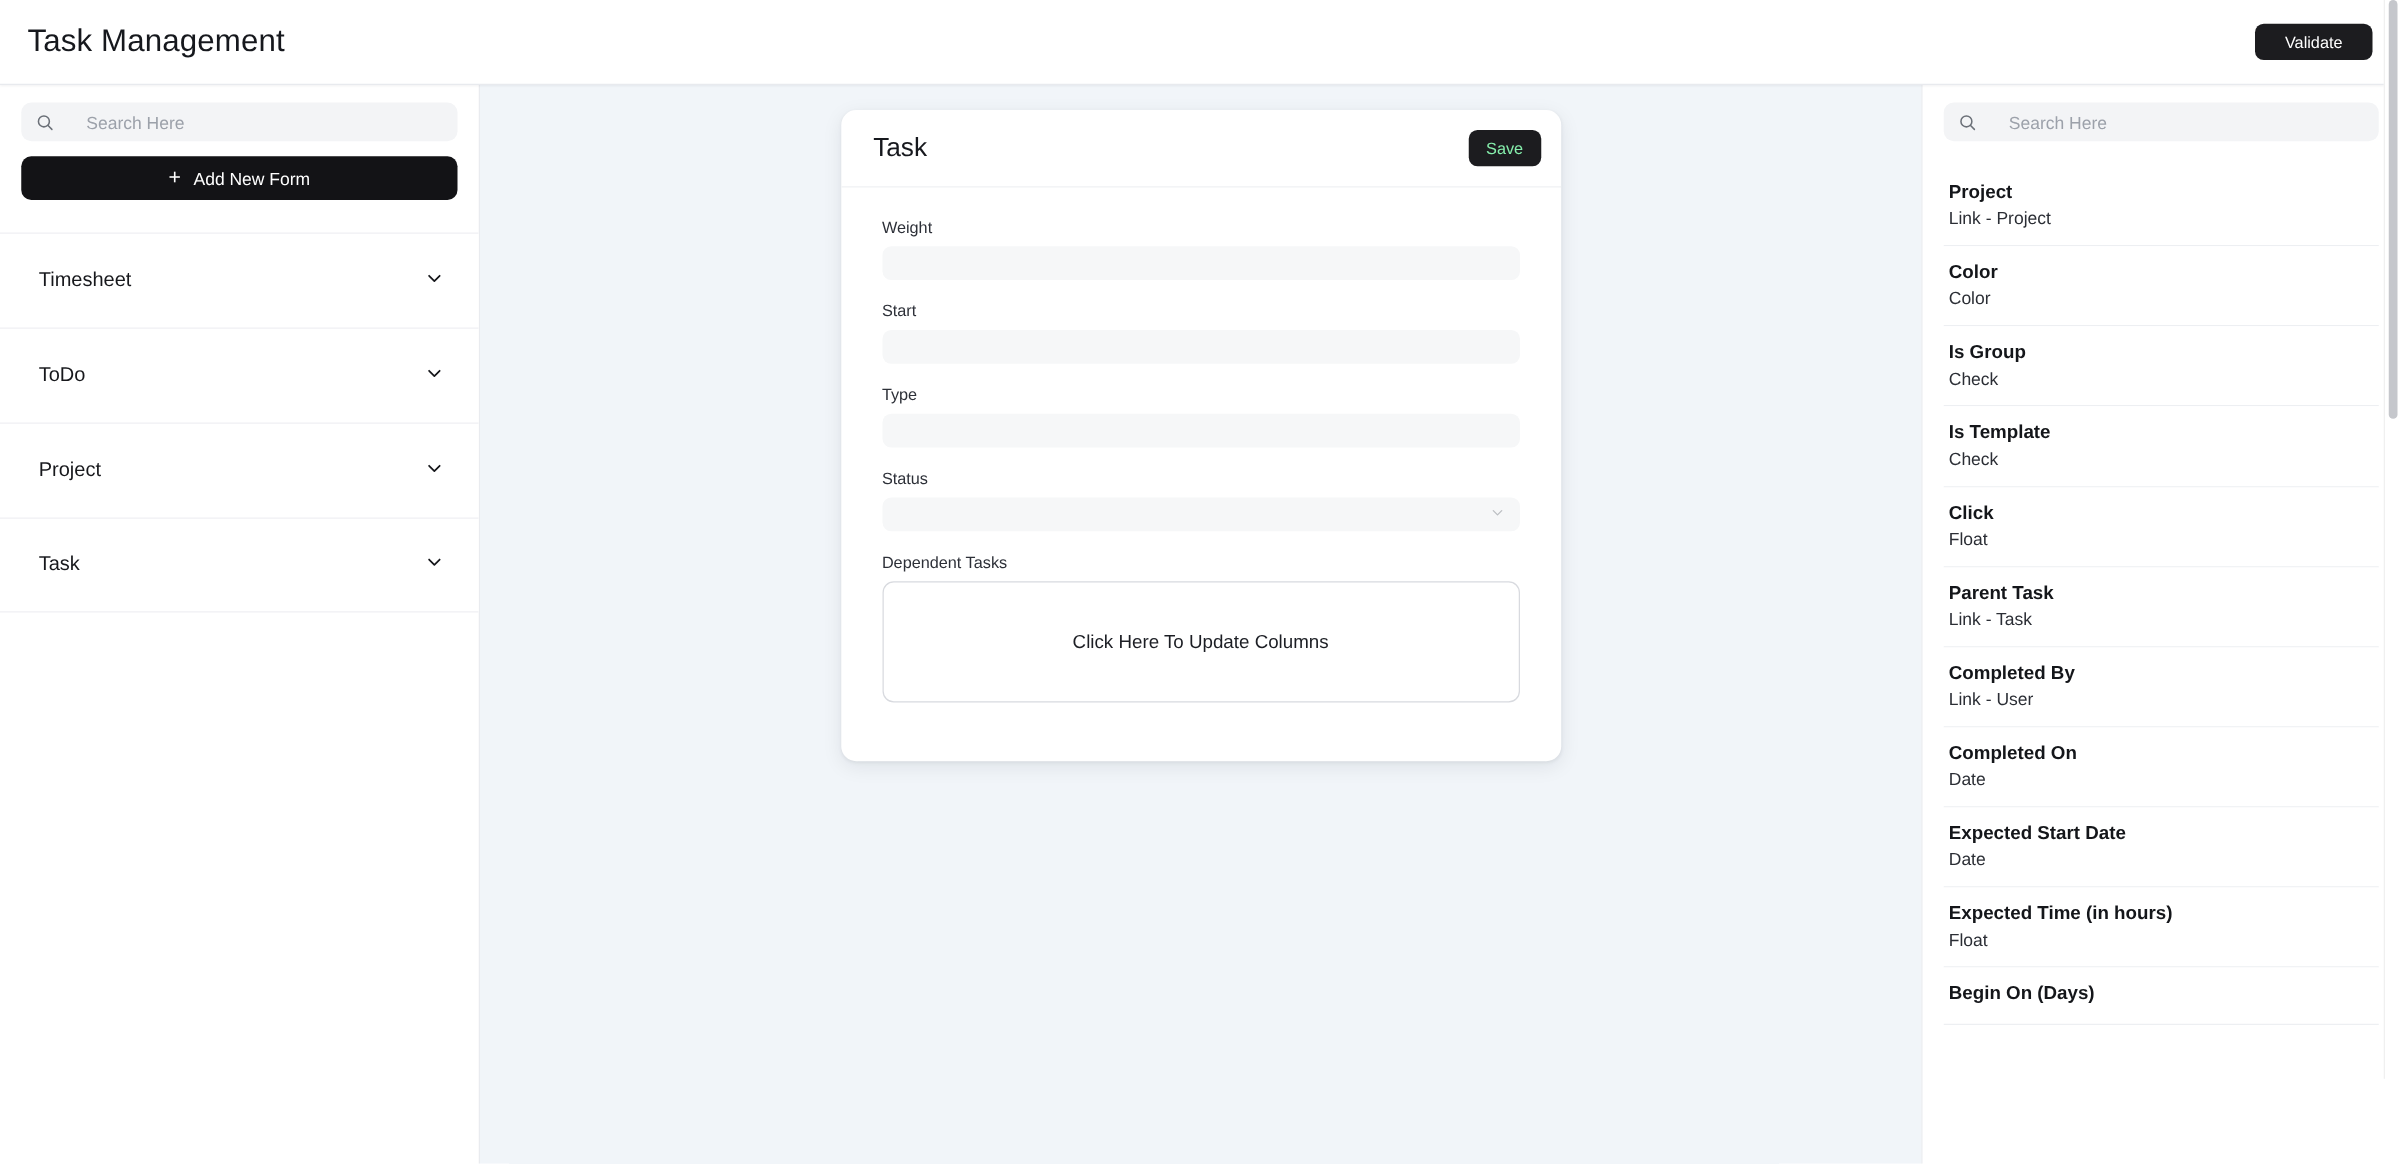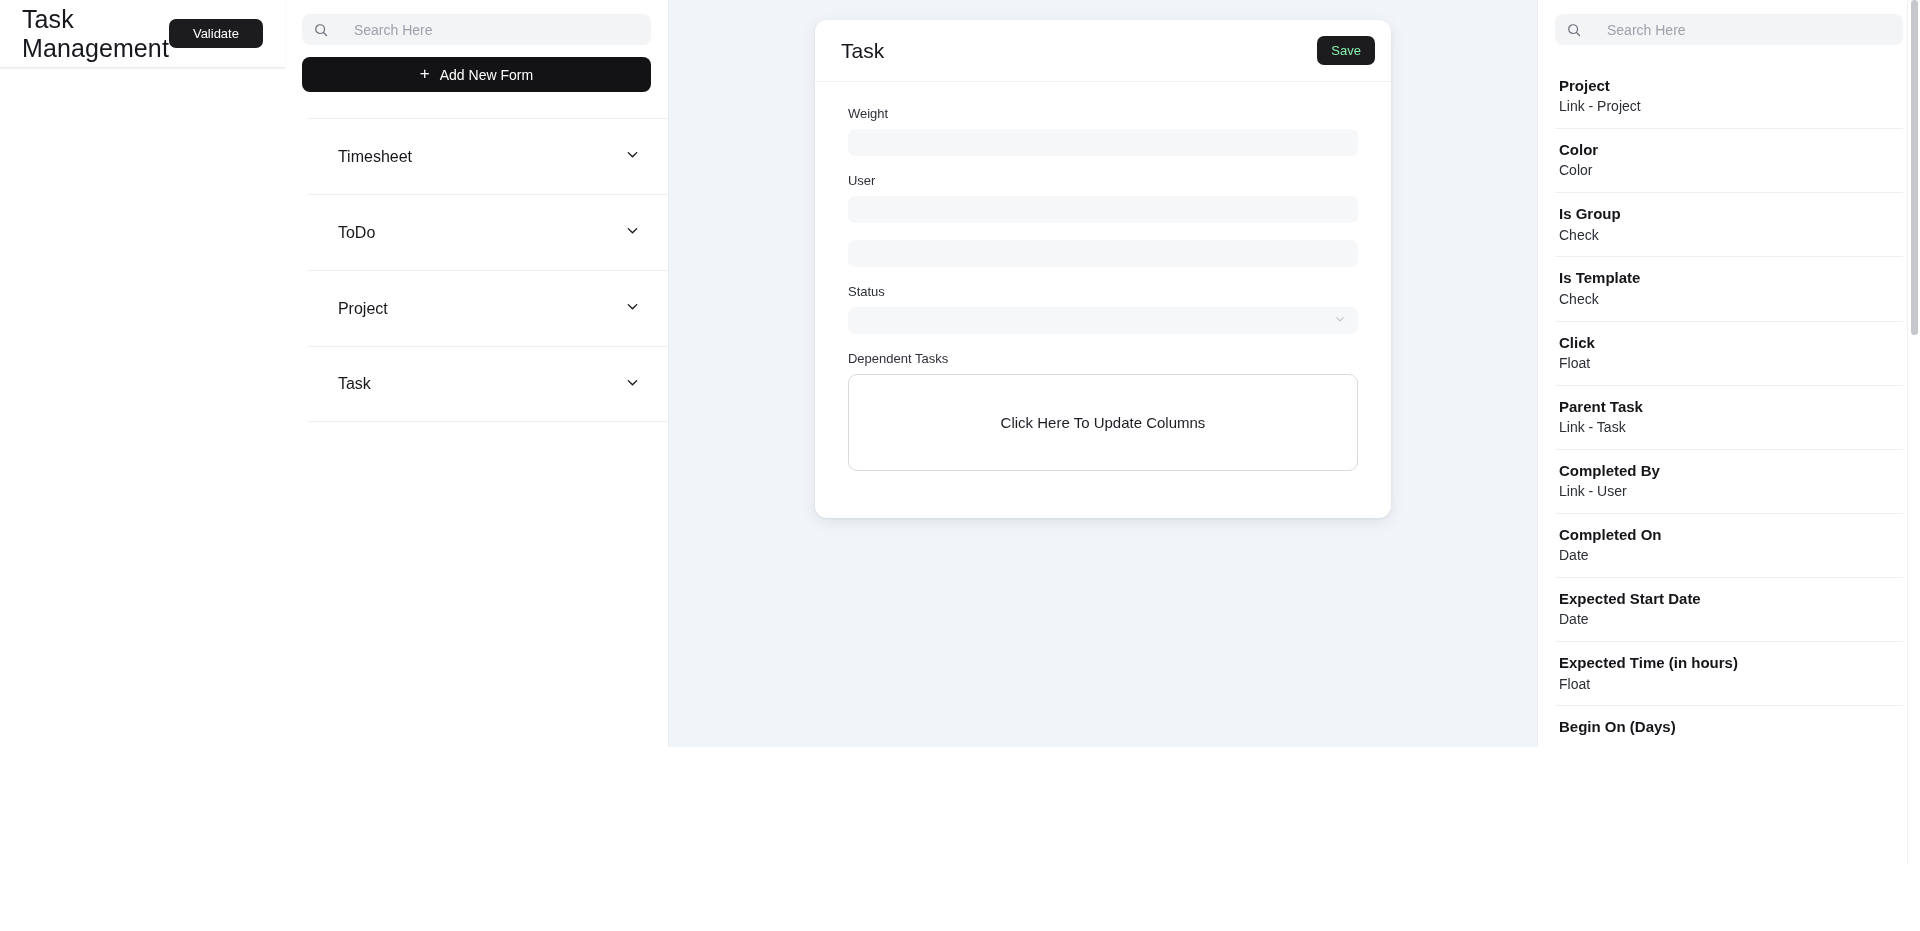--- a/index.html
+++ b/index.html
@@ -9,22 +9,23 @@
     height: 931px;
     overflow: hidden;
     font-family: "Liberation Sans", sans-serif;
     background: #ffffff;
     color: #18181b;
   }
 
   #app {
     position: relative;
     width: 1920px;
-    height: 747px;
-    display: flex;
+    height: 931px;
+    display: flex;
+    flex-direction: column;
   }
 
   
   .topbar {
     height: 68px;
     flex: 0 0 68px;
     background: #ffffff;
     border-bottom: 1px solid #e8eaee;
     box-shadow: 0 1px 2px rgba(16,24,40,.06);
     display: flex;
@@ -112,21 +113,21 @@
     cursor: pointer;
   }
   .plus-glyph {
     font-size: 17px;
     line-height: 1;
     font-weight: 300;
     position: relative;
     top: -1px;
   }
 
-  .nav-list { margin-top: 26px; margin-left: 22px; }
+  .nav-list { margin-top: 26px; }
   .nav-item {
     height: 76px;
     border-top: 1px solid #eff0f3;
     display: flex;
     align-items: center;
     justify-content: space-between;
     padding: 0 28px 0 31px;
     cursor: pointer;
     background: #ffffff;
   }
@@ -351,25 +352,26 @@
         </div>
 
         <div class="card-body">
 
           <div class="field">
             <label class="field-label">Weight</label>
             <input class="field-control" type="text" placeholder="" style="">
           </div>
 
           <div class="field">
-            <label class="field-label">User</label>
+            <label class="field-label">Start</label>
             <input class="field-control" type="text" placeholder="" style="">
           </div>
 
           <div class="field">
+            <label class="field-label">Type</label>
             <input class="field-control" type="text" placeholder="" style="">
           </div>
 
           <div class="field">
             <label class="field-label">Status</label>
             <div class="field-control select-control">
               <span></span>
               <span>
                 <svg width="12" height="12" viewBox="0 0 16 16" fill="none">
                   <path d="M3.5 6 L8 10.5 L12.5 6" stroke="#6b7078" stroke-width="1.4" stroke-linecap="round" stroke-linejoin="round"></path>

